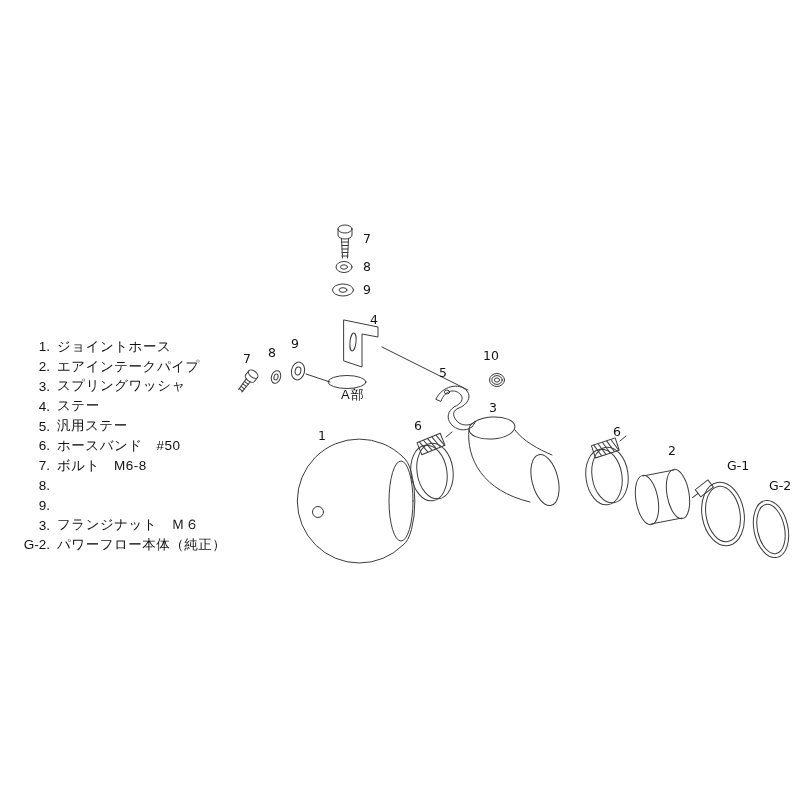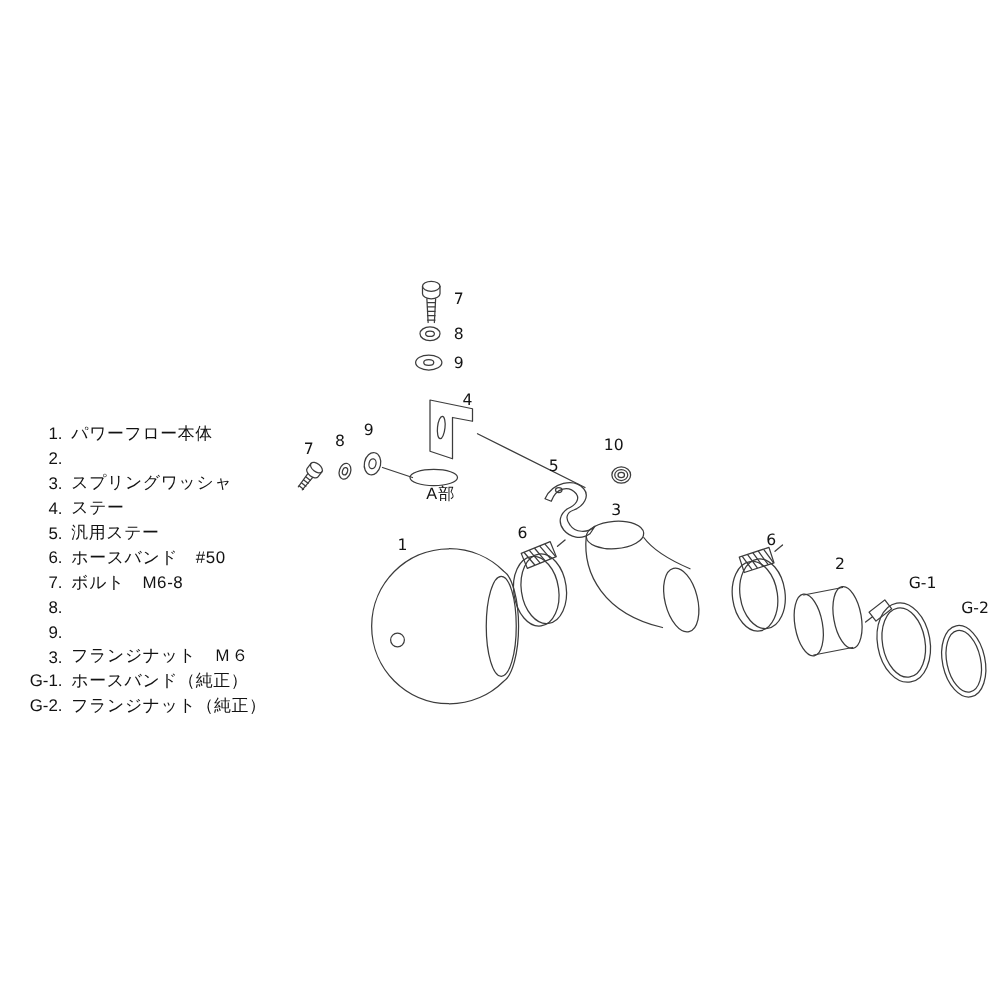--- a/index.html
+++ b/index.html
@@ -14,32 +14,31 @@
   .ln{fill:none;stroke:#3c3c3c;stroke-width:1;stroke-linecap:round;stroke-linejoin:round}
   .co{font-size:12.5px;fill:#141414;font-family:"DejaVu Sans","Liberation Sans",sans-serif}
   .co-jp{font-size:13px;fill:#141414;letter-spacing:1px}
 </style>
 </head>
 <body>
 
 <div class="page">
 
   <div class="parts-list">
-    <div class="row"><span class="num">1.</span><span class="lbl">パワーフロー本体</span></div>
-    <div class="row"><span class="num">2.</span></div>
+    <div class="row"><span class="num">1.</span><span class="lbl">ジョイントホース</span></div>
+    <div class="row"><span class="num">2.</span><span class="lbl">エアインテークパイプ</span></div>
     <div class="row"><span class="num">3.</span><span class="lbl">スプリングワッシャ</span></div>
     <div class="row"><span class="num">4.</span><span class="lbl">ステー</span></div>
     <div class="row"><span class="num">5.</span><span class="lbl">汎用ステー</span></div>
     <div class="row"><span class="num">6.</span><span class="lbl">ホースバンド　#50</span></div>
     <div class="row"><span class="num">7.</span><span class="lbl">ボルト　M6-8</span></div>
     <div class="row"><span class="num">8.</span></div>
     <div class="row"><span class="num">9.</span></div>
     <div class="row"><span class="num">3.</span><span class="lbl">フランジナット　Ｍ６</span></div>
-    <div class="row"><span class="num">G-1.</span><span class="lbl">ホースバンド（純正）</span></div>
-    <div class="row"><span class="num">G-2.</span><span class="lbl">フランジナット（純正）</span></div>
+    <div class="row"><span class="num">G-2.</span><span class="lbl">パワーフロー本体（純正）</span></div>
   </div>
 
   <svg class="diagram" width="800" height="800" viewBox="0 0 800 800">
 
     <g>
       <ellipse class="ln" cx="345" cy="229" rx="7" ry="4"></ellipse>
       <path class="ln" d="M338,229 v6 a7,4 0 0 0 14,0 v-6"></path>
       <path class="ln" d="M341.5,239 L342.5,258 M348.5,239 L347.5,258"></path>
       <path class="ln" d="M342,242 h6 M342,245.5 h6 M342,249 h6 M342,252.5 h6 M342,256 h6"></path>
     </g>

